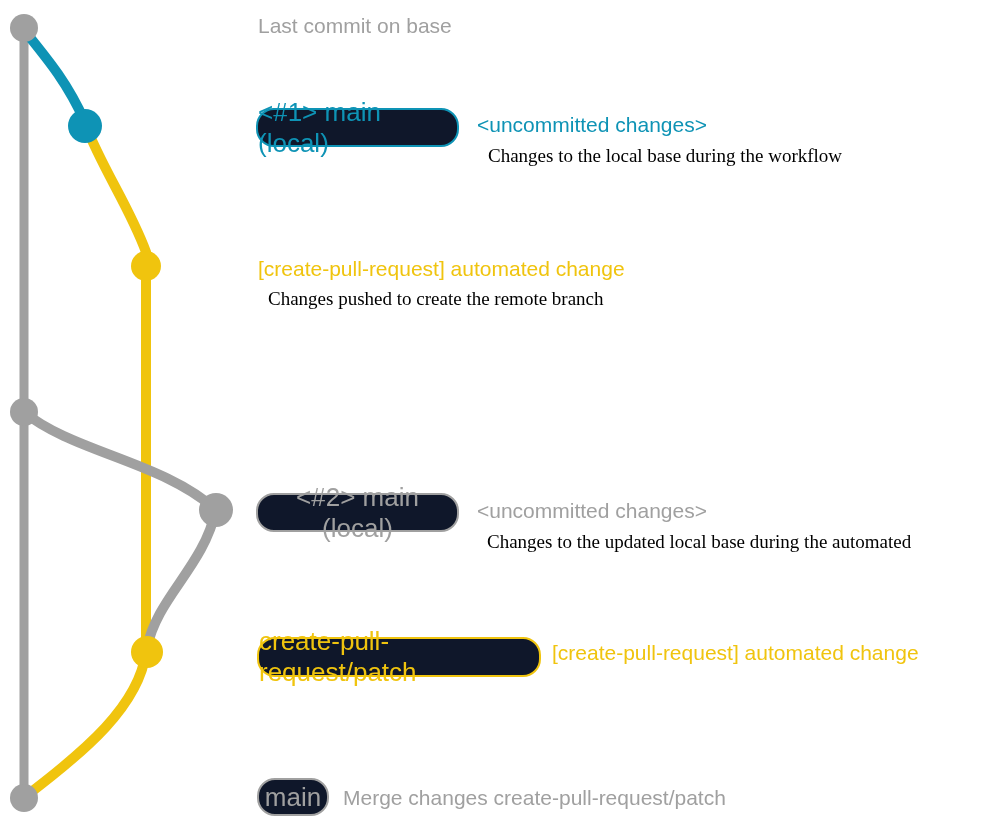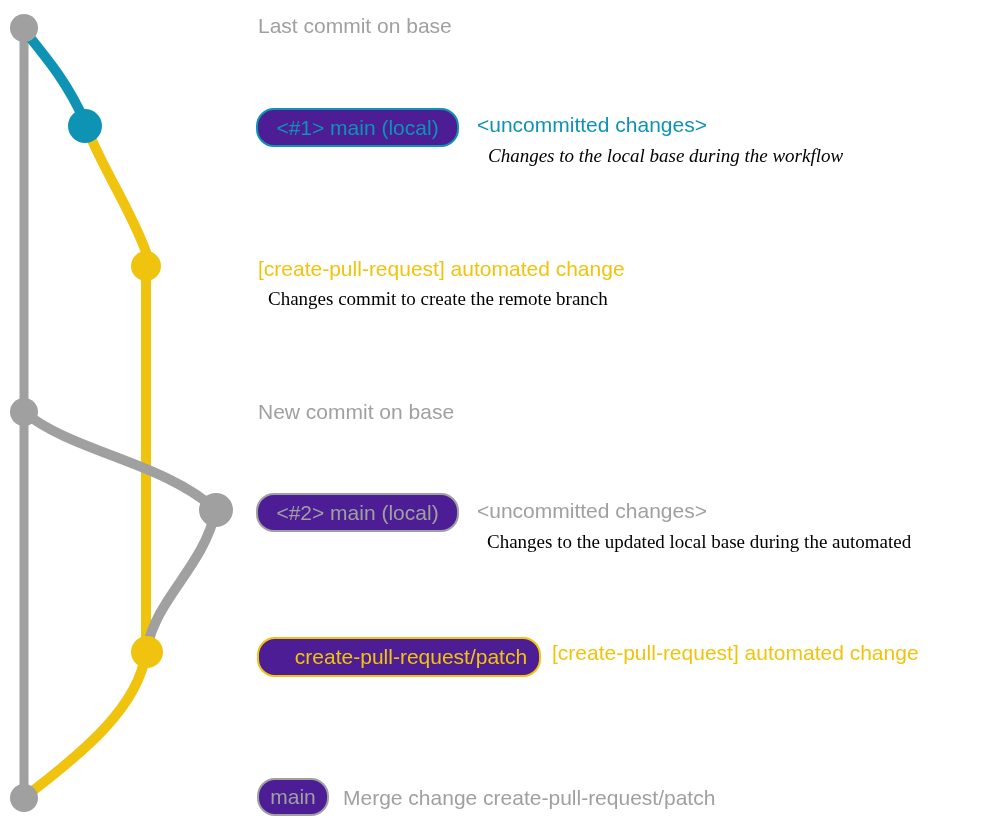--- a/index.html
+++ b/index.html
@@ -5,24 +5,24 @@
   html,body{margin:0;padding:0;background:#fff;}
   #stage{position:relative;width:981px;height:827px;background:var(--bg,#fff);overflow:hidden;}
   .abs{position:absolute;white-space:nowrap;}
   .sans{font-family:"Liberation Sans",sans-serif;font-size:21px;line-height:1.15;}
   .serif{font-family:"Liberation Serif",serif;font-size:19px;line-height:1.2;color:var(--note,#000);}
   .c-teal{color:var(--teal,#0e93b5);}
   .c-yellow{color:var(--yellow,#f0c40e);text-align:right;}
   .c-gray{color:var(--gray,#a0a0a0);}
   .badge{position:absolute;display:flex;align-items:center;justify-content:center;
          border:2px solid;border-radius:18px;box-sizing:border-box;
-         font-family:"Liberation Sans",sans-serif;font-size:21px;background:#4c1d95;}
+         font-family:"Liberation Sans",sans-serif;font-size:26px;background:#0f172a;}
   .badge.b-teal{border-color:var(--teal,#0e93b5);color:var(--teal,#0e93b5);}
   .badge.b-gray{border-color:var(--gray,#a0a0a0);color:var(--gray,#a0a0a0);text-align:center;}
-  .badge.b-yellow{border-color:var(--yellow,#f0c40e);color:var(--yellow,#f0c40e);padding-left:24px;}
+  .badge.b-yellow{border-color:var(--yellow,#f0c40e);color:var(--yellow,#f0c40e);}
   svg{position:absolute;left:0;top:0;}
   .stroke-gray{stroke:var(--gray,#a0a0a0);}
   .stroke-teal{stroke:var(--teal,#0e93b5);}
   .stroke-yellow{stroke:var(--yellow,#f0c40e);}
   .fill-gray{fill:var(--gray,#a0a0a0);}
   .fill-teal{fill:var(--teal,#0e93b5);}
   .fill-yellow{fill:var(--yellow,#f0c40e);}
 </style>
 </head>
 <body>
@@ -45,30 +45,29 @@
     <circle cx="24" cy="412" r="14" class="fill-gray"></circle>
     <circle cx="216" cy="510" r="17" class="fill-gray"></circle>
     <circle cx="147" cy="652" r="16" class="fill-yellow"></circle>
     <circle cx="24" cy="798" r="14" class="fill-gray"></circle>
   </svg>
 
   <div class="abs sans c-gray" style="left:258px;top:14px;">Last commit on base</div>
 
   <div class="badge b-teal" style="left:256px;top:108px;width:203px;height:39px;">&lt;#1&gt; main (local)</div>
   <div class="abs sans c-teal" style="left:477px;top:113px;">&lt;uncommitted changes&gt;</div>
-  <div class="abs serif" style="left:488px;top:145px;font-style:italic;">Changes to the local base during the workflow</div>
+  <div class="abs serif" style="left:488px;top:145px;">Changes to the local base during the workflow</div>
 
   <div class="abs sans c-yellow" style="left:258px;top:257px;">[create-pull-request] automated change</div>
-  <div class="abs serif" style="left:268px;top:288px;">Changes commit to create the remote branch</div>
+  <div class="abs serif" style="left:268px;top:288px;">Changes pushed to create the remote branch</div>
 
-  <div class="abs sans c-gray" style="left:258px;top:400px;">New commit on base</div>
 
   <div class="badge b-gray" style="left:256px;top:493px;width:203px;height:39px;">&lt;#2&gt; main (local)</div>
   <div class="abs sans c-gray" style="left:477px;top:499px;">&lt;uncommitted changes&gt;</div>
   <div class="abs serif" style="left:487px;top:531px;">Changes to the updated local base during the automated</div>
 
   <div class="badge b-yellow" style="left:257px;top:637px;width:284px;height:40px;">create-pull-request/patch</div>
   <div class="abs sans c-yellow" style="left:552px;top:641px;">[create-pull-request] automated change</div>
 
   <div class="badge b-gray" style="left:257px;top:778px;width:72px;height:38px;">main</div>
-  <div class="abs sans c-gray" style="left:343px;top:786px;">Merge change create-pull-request/patch</div>
+  <div class="abs sans c-gray" style="left:343px;top:786px;">Merge changes create-pull-request/patch</div>
 
 </div>
 
 </body></html>

